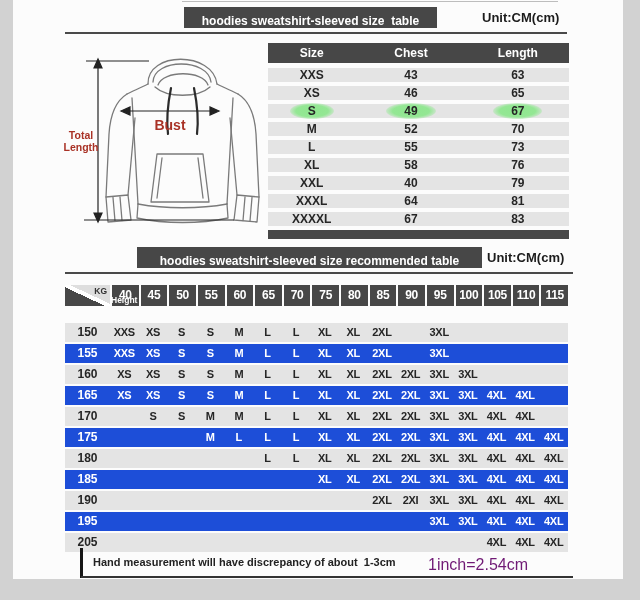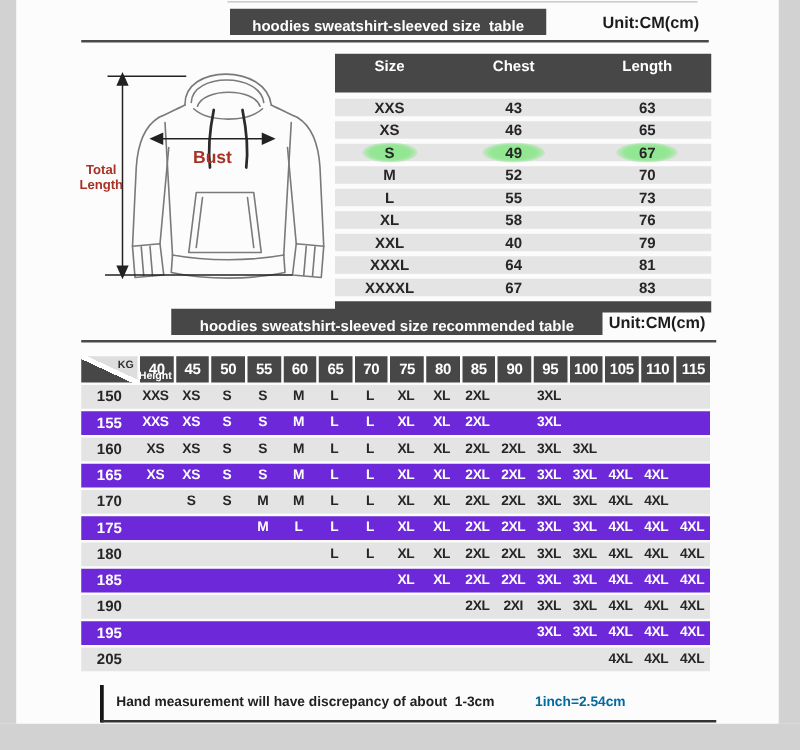--- a/index.html
+++ b/index.html
@@ -18,52 +18,52 @@
   .unit{position:absolute;font-size:13px;font-weight:bold;color:#1c1c1c;}
   .unit1{left:482px;top:10px;}
   .unit2{left:487px;top:250px;}
   .rule{position:absolute;background:#4a4a4a;}
   .rule1{left:65px;top:32px;width:502px;height:2px;}
   .rule2{left:65px;top:272px;width:508px;height:2px;}
   .rule3{left:81px;top:576px;width:492px;height:2px;background:#333;}
 
   
   .t1{position:absolute;left:268px;top:43px;width:301px;}
-  .t1-head{display:flex;height:31px;background:#474747;margin-bottom:5px;}
+  .t1-head{display:flex;height:20px;background:#474747;margin-bottom:5px;}
   .t1-head div{color:#fff;font-weight:bold;font-size:12px;line-height:20px;text-align:center;}
   .t1-row{display:flex;height:14px;background:#e4e4e4;margin-bottom:4px;align-items:center;}
   .t1-cell{font-weight:bold;font-size:12px;color:#262626;text-align:center;line-height:14px;}
   .c1{width:29%;} .c2{width:37%;} .c3{width:34%;}
   .t1-bottom{height:9px;background:#474747;margin-top:1px;}
   .hl{display:inline-block;padding:1px 18px;margin:-2px 0;border-radius:50%;
       background:radial-gradient(ellipse at center,#8fe68f 0%,#94e794 52%,rgba(143,230,143,0) 80%);}
 
   
   .mx{position:absolute;left:65px;top:285px;width:503px;}
-  .mx-headrow{display:flex;height:21px;margin-bottom:2px;}
+  .mx-headrow{display:flex;height:21px;margin-bottom:17px;}
   .mx-corner{width:45px;margin-right:2px;position:relative;flex:none;
       background:linear-gradient(to bottom left,
         #dedede 0,#dedede calc(50% - 2px),
         #ffffff calc(50% - 2px),#ffffff calc(50% + 2px),
         #474747 calc(50% + 2px),#474747 100%);}
   .mx-corner .kg{position:absolute;top:1px;right:3px;font-size:8.5px;font-weight:bold;color:#333;}
   .mx-corner .hgt{position:absolute;bottom:1px;left:2px;font-size:8.5px;font-weight:bold;color:#fff;padding-left:44px;}
   .mx-hcell{flex:1;margin-right:2px;background:#474747;color:#fff;font-weight:bold;font-size:12px;
             text-align:center;line-height:21px;letter-spacing:-0.3px;}
   .mx-hcell:last-child{margin-right:0;}
   .mx-row{display:flex;height:19px;margin-bottom:2px;}
   .mx-row.light{background:#e4e4e4;color:#262626;}
-  .mx-row.dark{background:#6d28d9;color:#fff;}
+  .mx-row.dark{background:#1d4ed8;color:#fff;}
   .mx-height{width:45px;flex:none;font-weight:bold;font-size:12px;text-align:center;line-height:19px;}
   .mx-cell{flex:1;font-weight:bold;font-size:11px;text-align:center;line-height:19px;letter-spacing:-0.3px;}
 
   
   .f-bar{position:absolute;left:80px;top:548px;width:3px;height:30px;background:#161616;}
   .f-note{position:absolute;left:93px;top:556px;font-size:11px;font-weight:bold;color:#222;white-space:pre;}
-  .f-conv{position:absolute;left:428px;top:556px;font-size:11px;font-weight:bold;color:#0369a1;}
+  .f-conv{position:absolute;left:428px;top:556px;font-size:16px;font-weight:normal;color:#701a75;}
 
   .fig{position:absolute;left:55px;top:38px;width:215px;height:198px;}
 </style>
 </head>
 <body>
 
 <div class="page">
 
   <div class="strip strip-left"></div>
   <div class="strip strip-right"></div>

